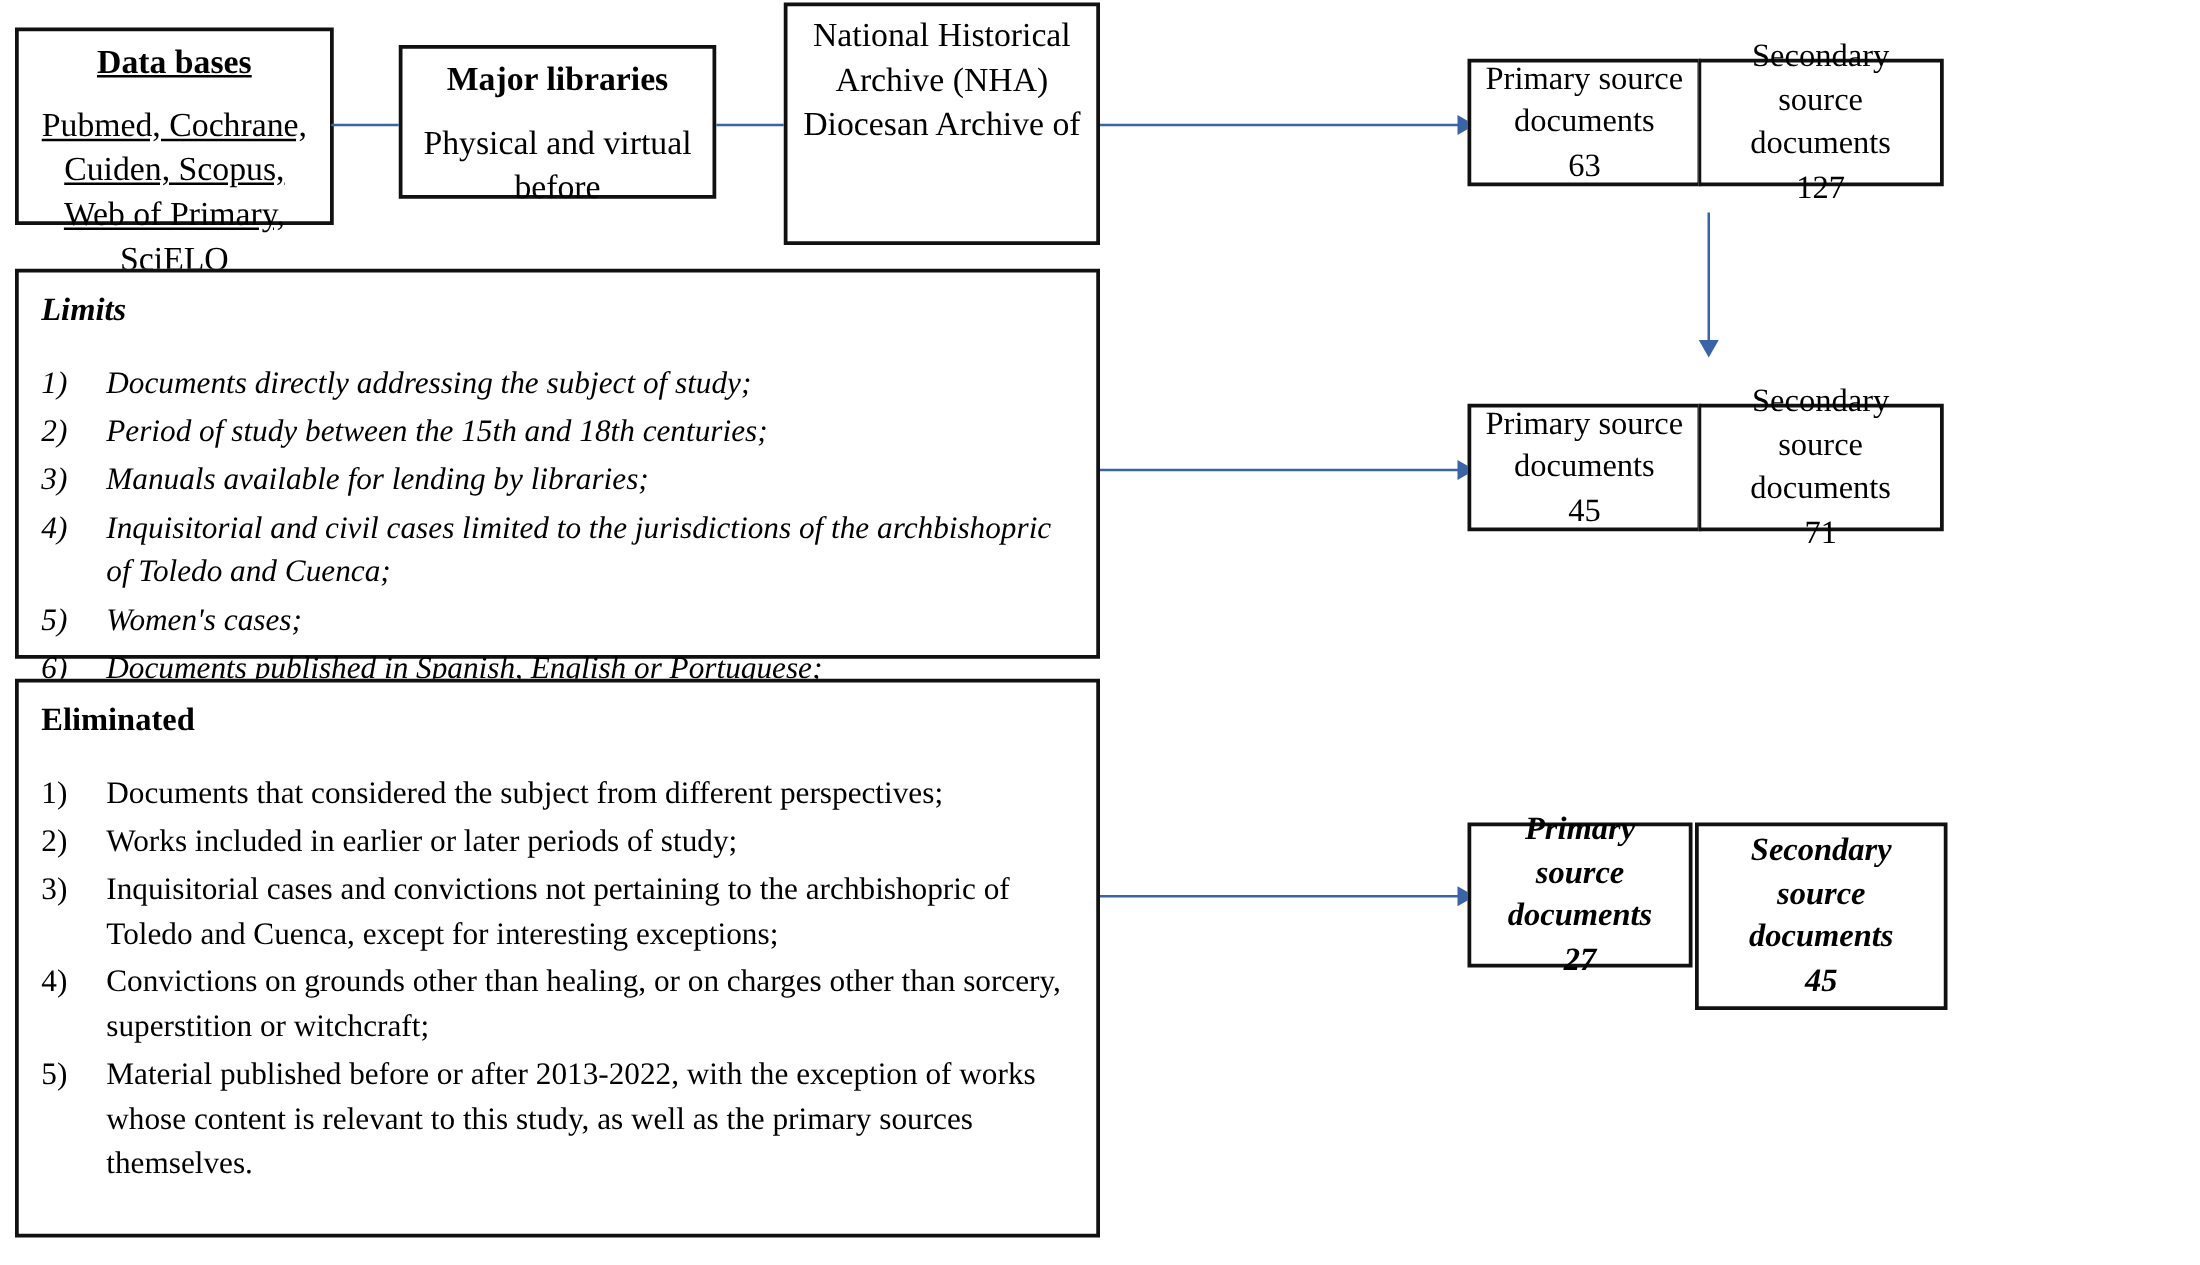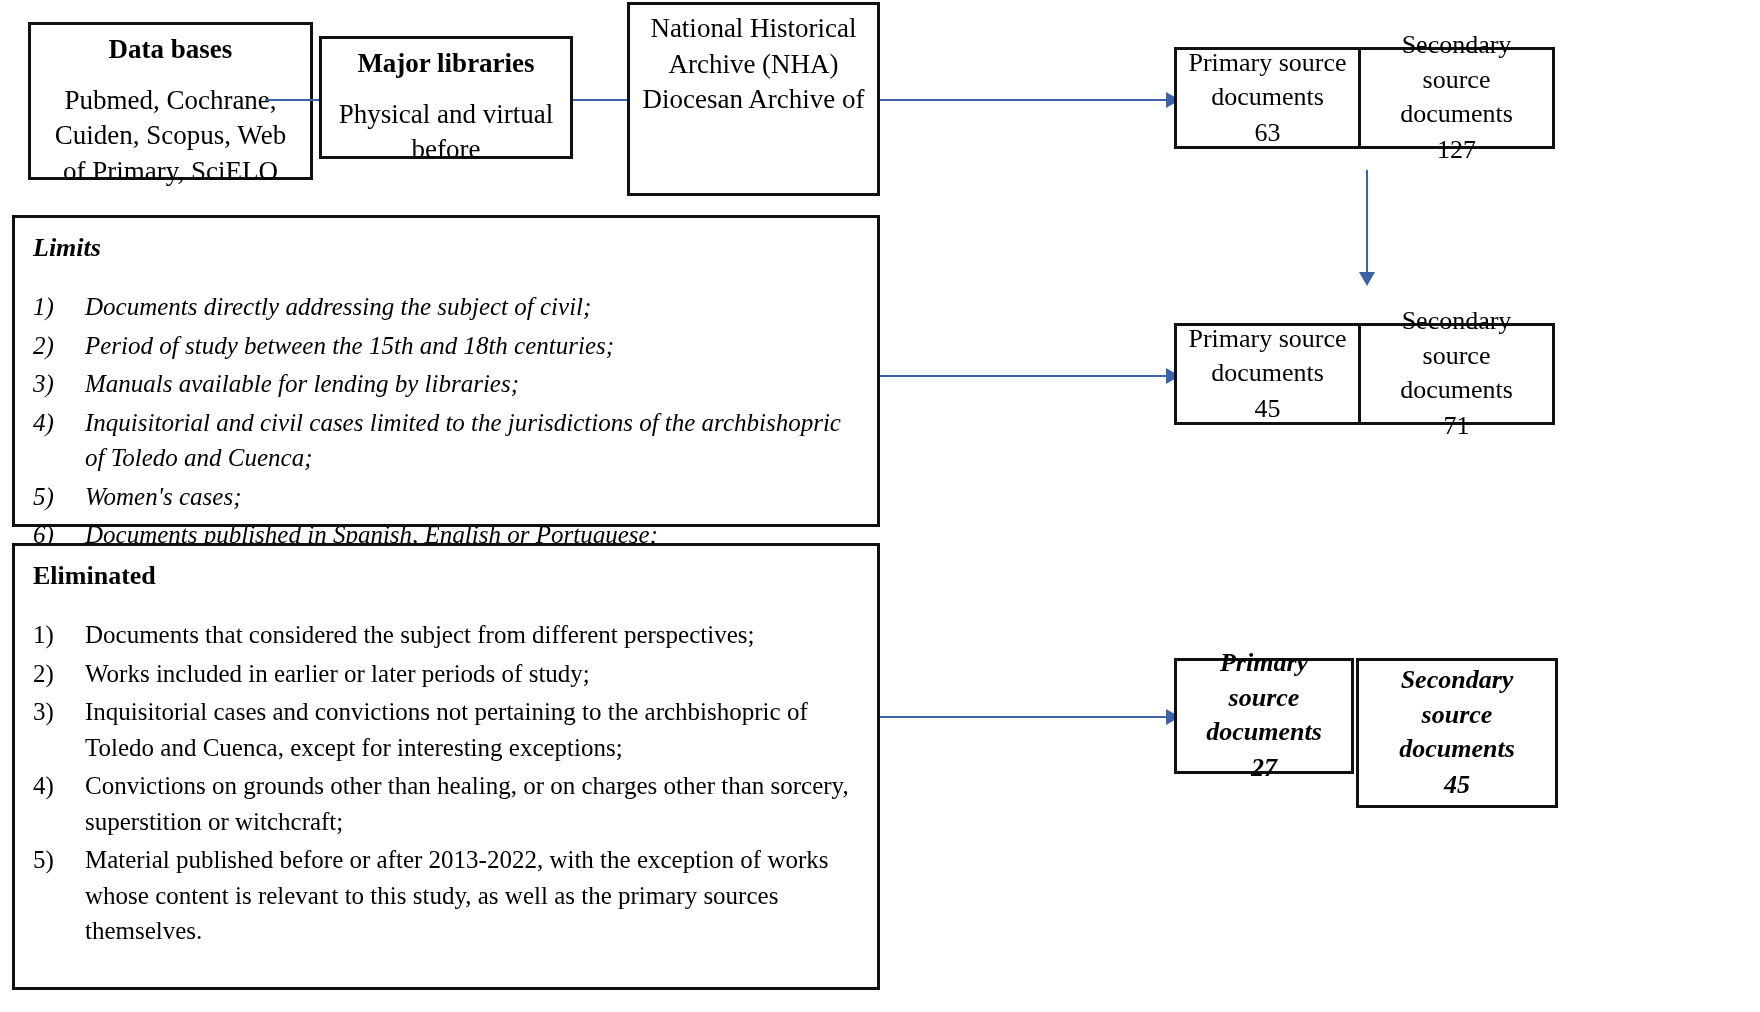--- a/index.html
+++ b/index.html
@@ -120,21 +120,21 @@
     border-left: 8px solid transparent;
     border-right: 8px solid transparent;
     border-top: 14px solid #3a63a8;
   }
 </style>
 </head>
 <body>
 
 <div id="canvas">
 
-  <div class="box src-box" style="left:28px; top:22px; width:285px; height:158px;">
+  <div class="box src-box" style="left:12px; top:22px; width:255px; height:158px;text-decoration:underline;">
     <div class="src-title">Data bases</div>
     <div class="src-body">Pubmed, Cochrane, Cuiden, Scopus, Web of Primary, SciELO</div>
   </div>
 
   <div class="box src-box" style="left:319px; top:36px; width:254px; height:123px;">
     <div class="src-title">Major libraries</div>
     <div class="src-body">Physical and virtual before</div>
   </div>
 
   <div class="box src-box" style="left:627px; top:2px; width:253px; height:194px; padding-top:6px;">
@@ -166,21 +166,21 @@
   </div>
 
   <div class="conn-line conn-v" style="left:1366px; top:170px; height:105px;"></div>
   <div class="arrow-head-down" style="left:1359px; top:272px;"></div>
 
   <div class="box crit-box" style="left:12px; top:215px; width:868px; height:312px;font-style:italic;">
     <div class="crit-heading">Limits</div>
     <ul class="crit-list">
       <li>
         <span class="crit-num">1)</span>
-        <span class="crit-text">Documents directly addressing the subject of civil;</span>
+        <span class="crit-text">Documents directly addressing the subject of study;</span>
       </li>
       <li>
         <span class="crit-num">2)</span>
         <span class="crit-text">Period of study between the 15th and 18th centuries;</span>
       </li>
       <li>
         <span class="crit-num">3)</span>
         <span class="crit-text">Manuals available for lending by libraries;</span>
       </li>
       <li>

